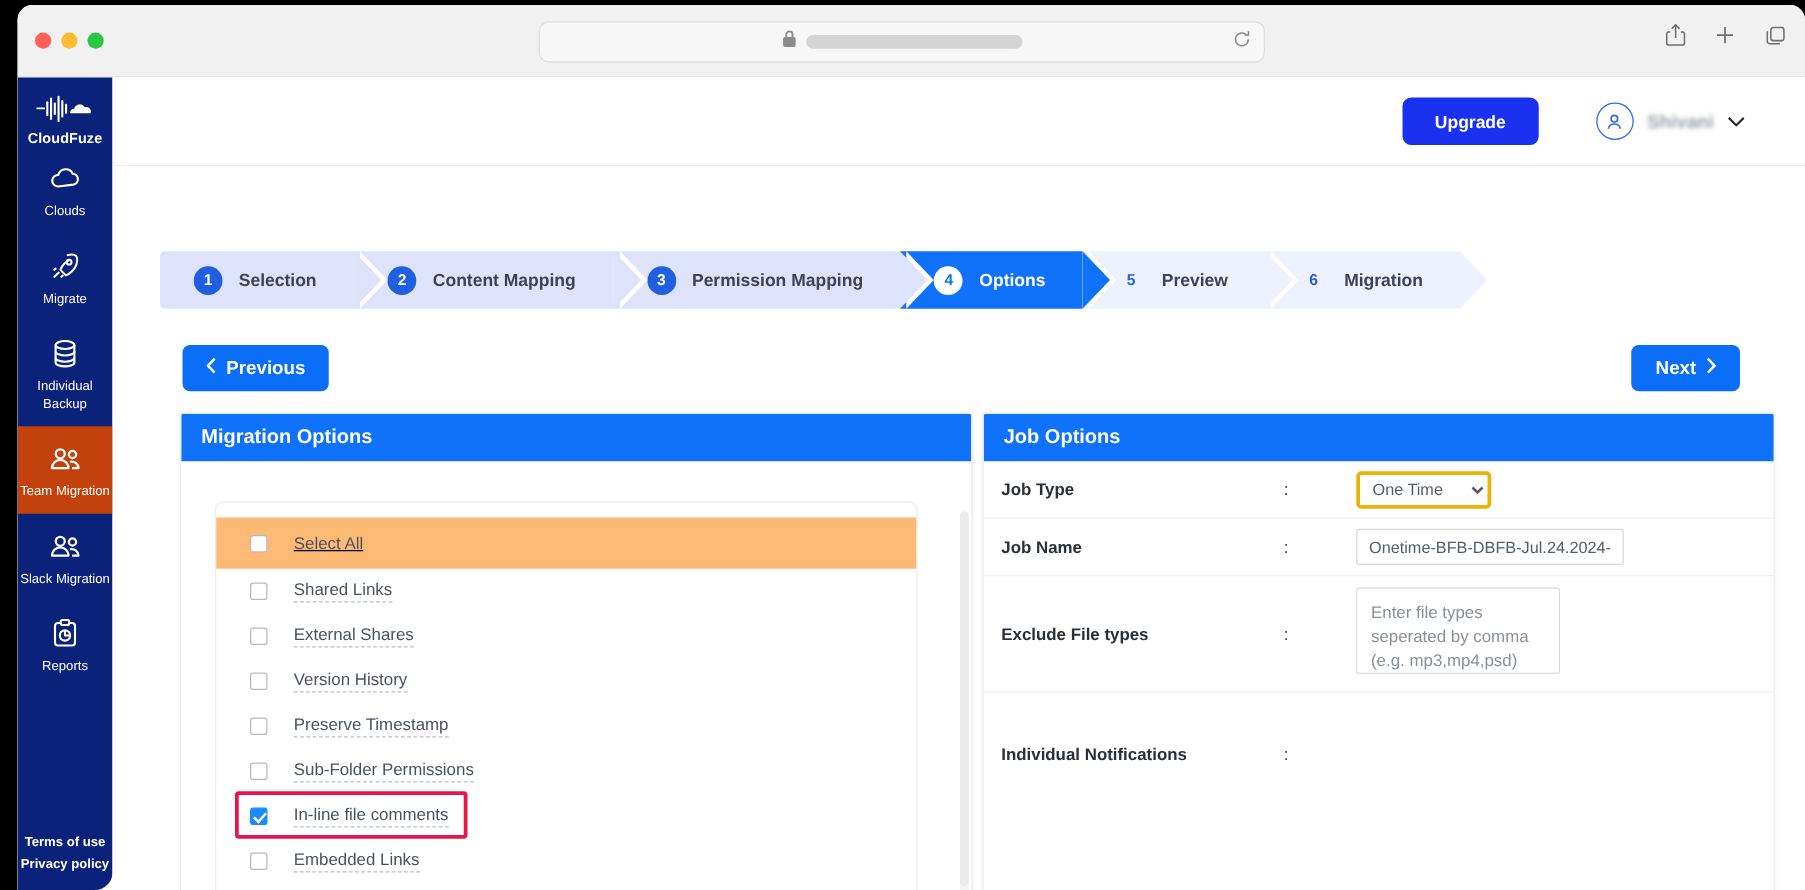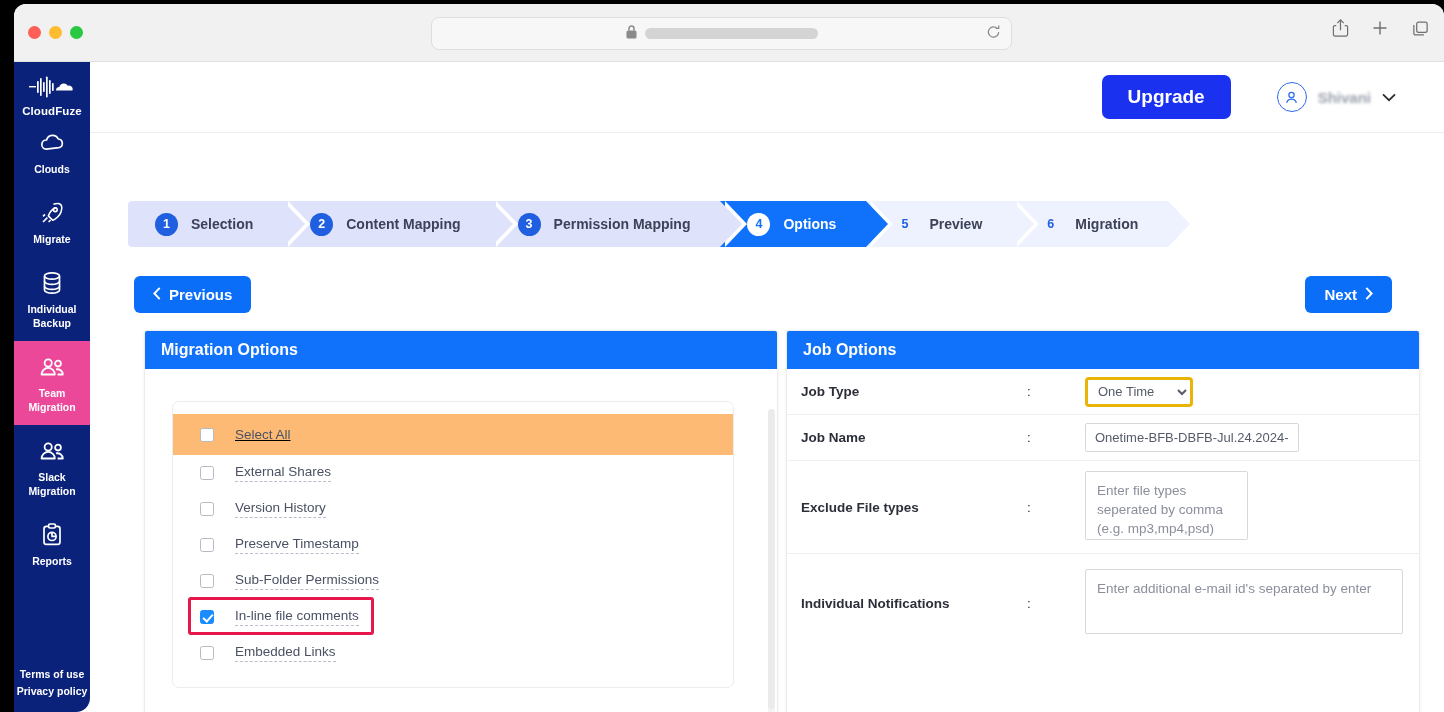--- a/index.html
+++ b/index.html
@@ -91,23 +91,23 @@
   }
   .nav-item {
     width: 76px;
     padding: 13px 2px 11px;
     display: flex; flex-direction: column; align-items: center;
     text-align: center; cursor: pointer;
   }
   .nav-item .nav-ico { height: 26px; display:flex; align-items:center; }
   .nav-item .nav-label {
     margin-top: 6px;
-    font-size: 10.5px; font-weight: 700; line-height: 14px;
-  }
-  .nav-item.active { background: #ec4899; }
+    font-size: 10.5px; font-weight: 400; line-height: 14px;
+  }
+  .nav-item.active { background: #c2410c; }
   .sidebar-footer {
     margin-top: auto; padding-bottom: 12px;
     text-align: center;
   }
   .sidebar-footer a {
     display: block;
     font-size: 10.5px; font-weight: 600;
     color: #ffffff; text-decoration: none;
     line-height: 17px;
     cursor: pointer;
@@ -118,21 +118,21 @@
     position: absolute; left: 76px; top: 0;
     width: 1354px; height: 71px;
     background: #ffffff;
     border-bottom: 1px solid #ededed;
     display: flex; align-items: center; justify-content: flex-end;
     padding-right: 48px; gap: 46px;
   }
   .btn-upgrade {
     background: #1a32f0; color: #fff;
     border: none; border-radius: 7px;
-    font-family: inherit; font-size: 19px; font-weight: 600;
+    font-family: inherit; font-size: 14px; font-weight: 600;
     padding: 11px 26px; cursor: pointer;
   }
   .user-chip {
     display: flex; align-items: center; gap: 11px; cursor: pointer;
   }
   .avatar {
     width: 30px; height: 30px; border-radius: 50%;
     border: 1.6px solid #2f6bed;
     display: flex; align-items: center; justify-content: center;
     color: #2f6bed;
@@ -197,21 +197,21 @@
   
   .btn-prev, .btn-next {
     position: absolute; top: 143px;
     background: #0b6ef8; color: #fff;
     border: none; border-radius: 6px;
     font-family: inherit; font-size: 15px; font-weight: 600;
     height: 37px; padding: 0 19px;
     display: flex; align-items: center; gap: 8px;
     cursor: pointer;
   }
-  .btn-prev { left: 44px; }
+  .btn-prev { left: 56px; }
   .btn-next { right: 52px; }
 
   
   .panel {
     position: absolute; top: 197px;
     background: #ffffff;
     border: 1px solid #ececec;
     border-radius: 3px;
     box-shadow: 0 1px 3px rgba(0,0,0,.07);
     overflow: hidden;
@@ -548,20 +548,24 @@
       <section class="panel panel-migration">
         <div class="panel-head">Migration Options</div>
         <div class="opt-scroll">
           <div class="opt-box">
 
             <div class="opt-row selectall">
               <span class="cb"></span>
               <span class="opt-label">Select All</span>
             </div>
 
+            <div class="opt-row">
+              <span class="cb"></span>
+              <span class="opt-label tip">Shared Links</span>
+            </div>
 
             <div class="opt-row">
               <span class="cb"></span>
               <span class="opt-label tip">External Shares</span>
             </div>
 
             <div class="opt-row">
               <span class="cb"></span>
               <span class="opt-label tip">Version History</span>
             </div>
@@ -622,21 +626,18 @@
           <span class="job-label">Exclude File types</span>
           <span class="job-colon">:</span>
           <span class="job-field">
             <textarea class="jf small" placeholder="Enter file types seperated by comma (e.g. mp3,mp4,psd)" style=""></textarea>
           </span>
         </div>
 
         <div class="job-row tall2">
           <span class="job-label">Individual Notifications</span>
           <span class="job-colon">:</span>
-          <span class="job-field">
-            <textarea class="jf big" placeholder="Enter additional e-mail id's separated by enter" style=""></textarea>
-          </span>
         </div>
       </section>
 
     </main>
   </div>
 </div>
 
 </body></html>

